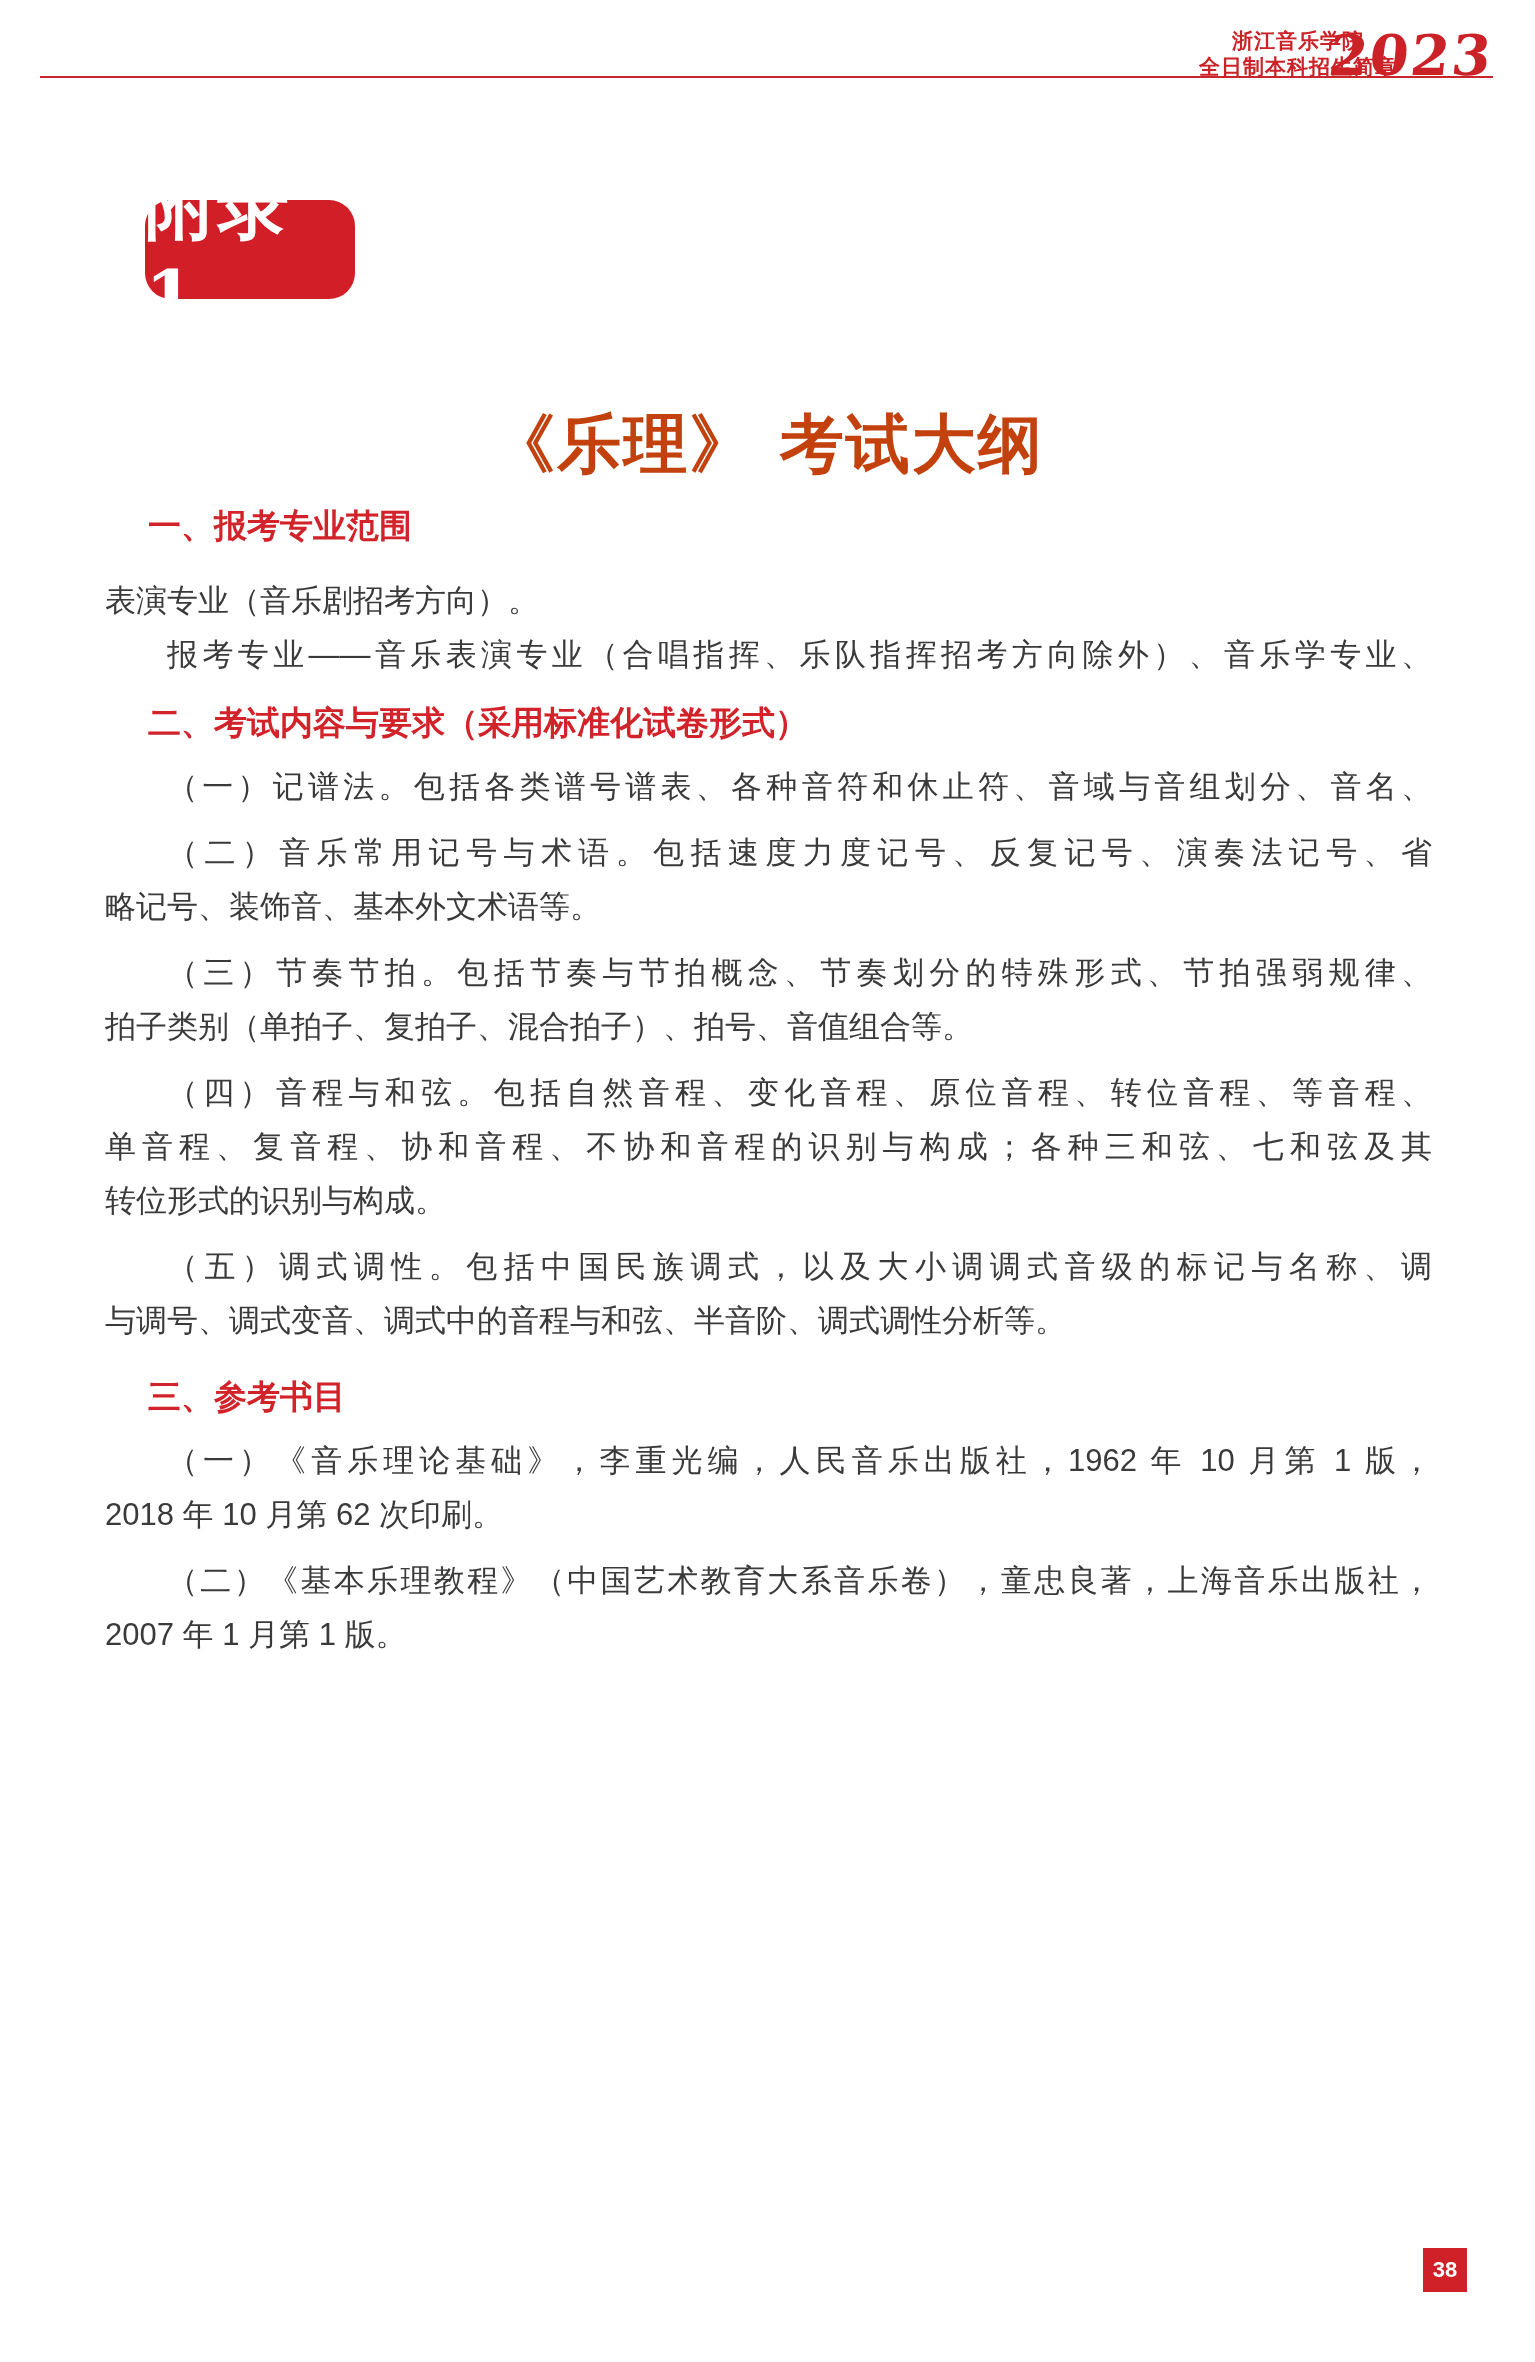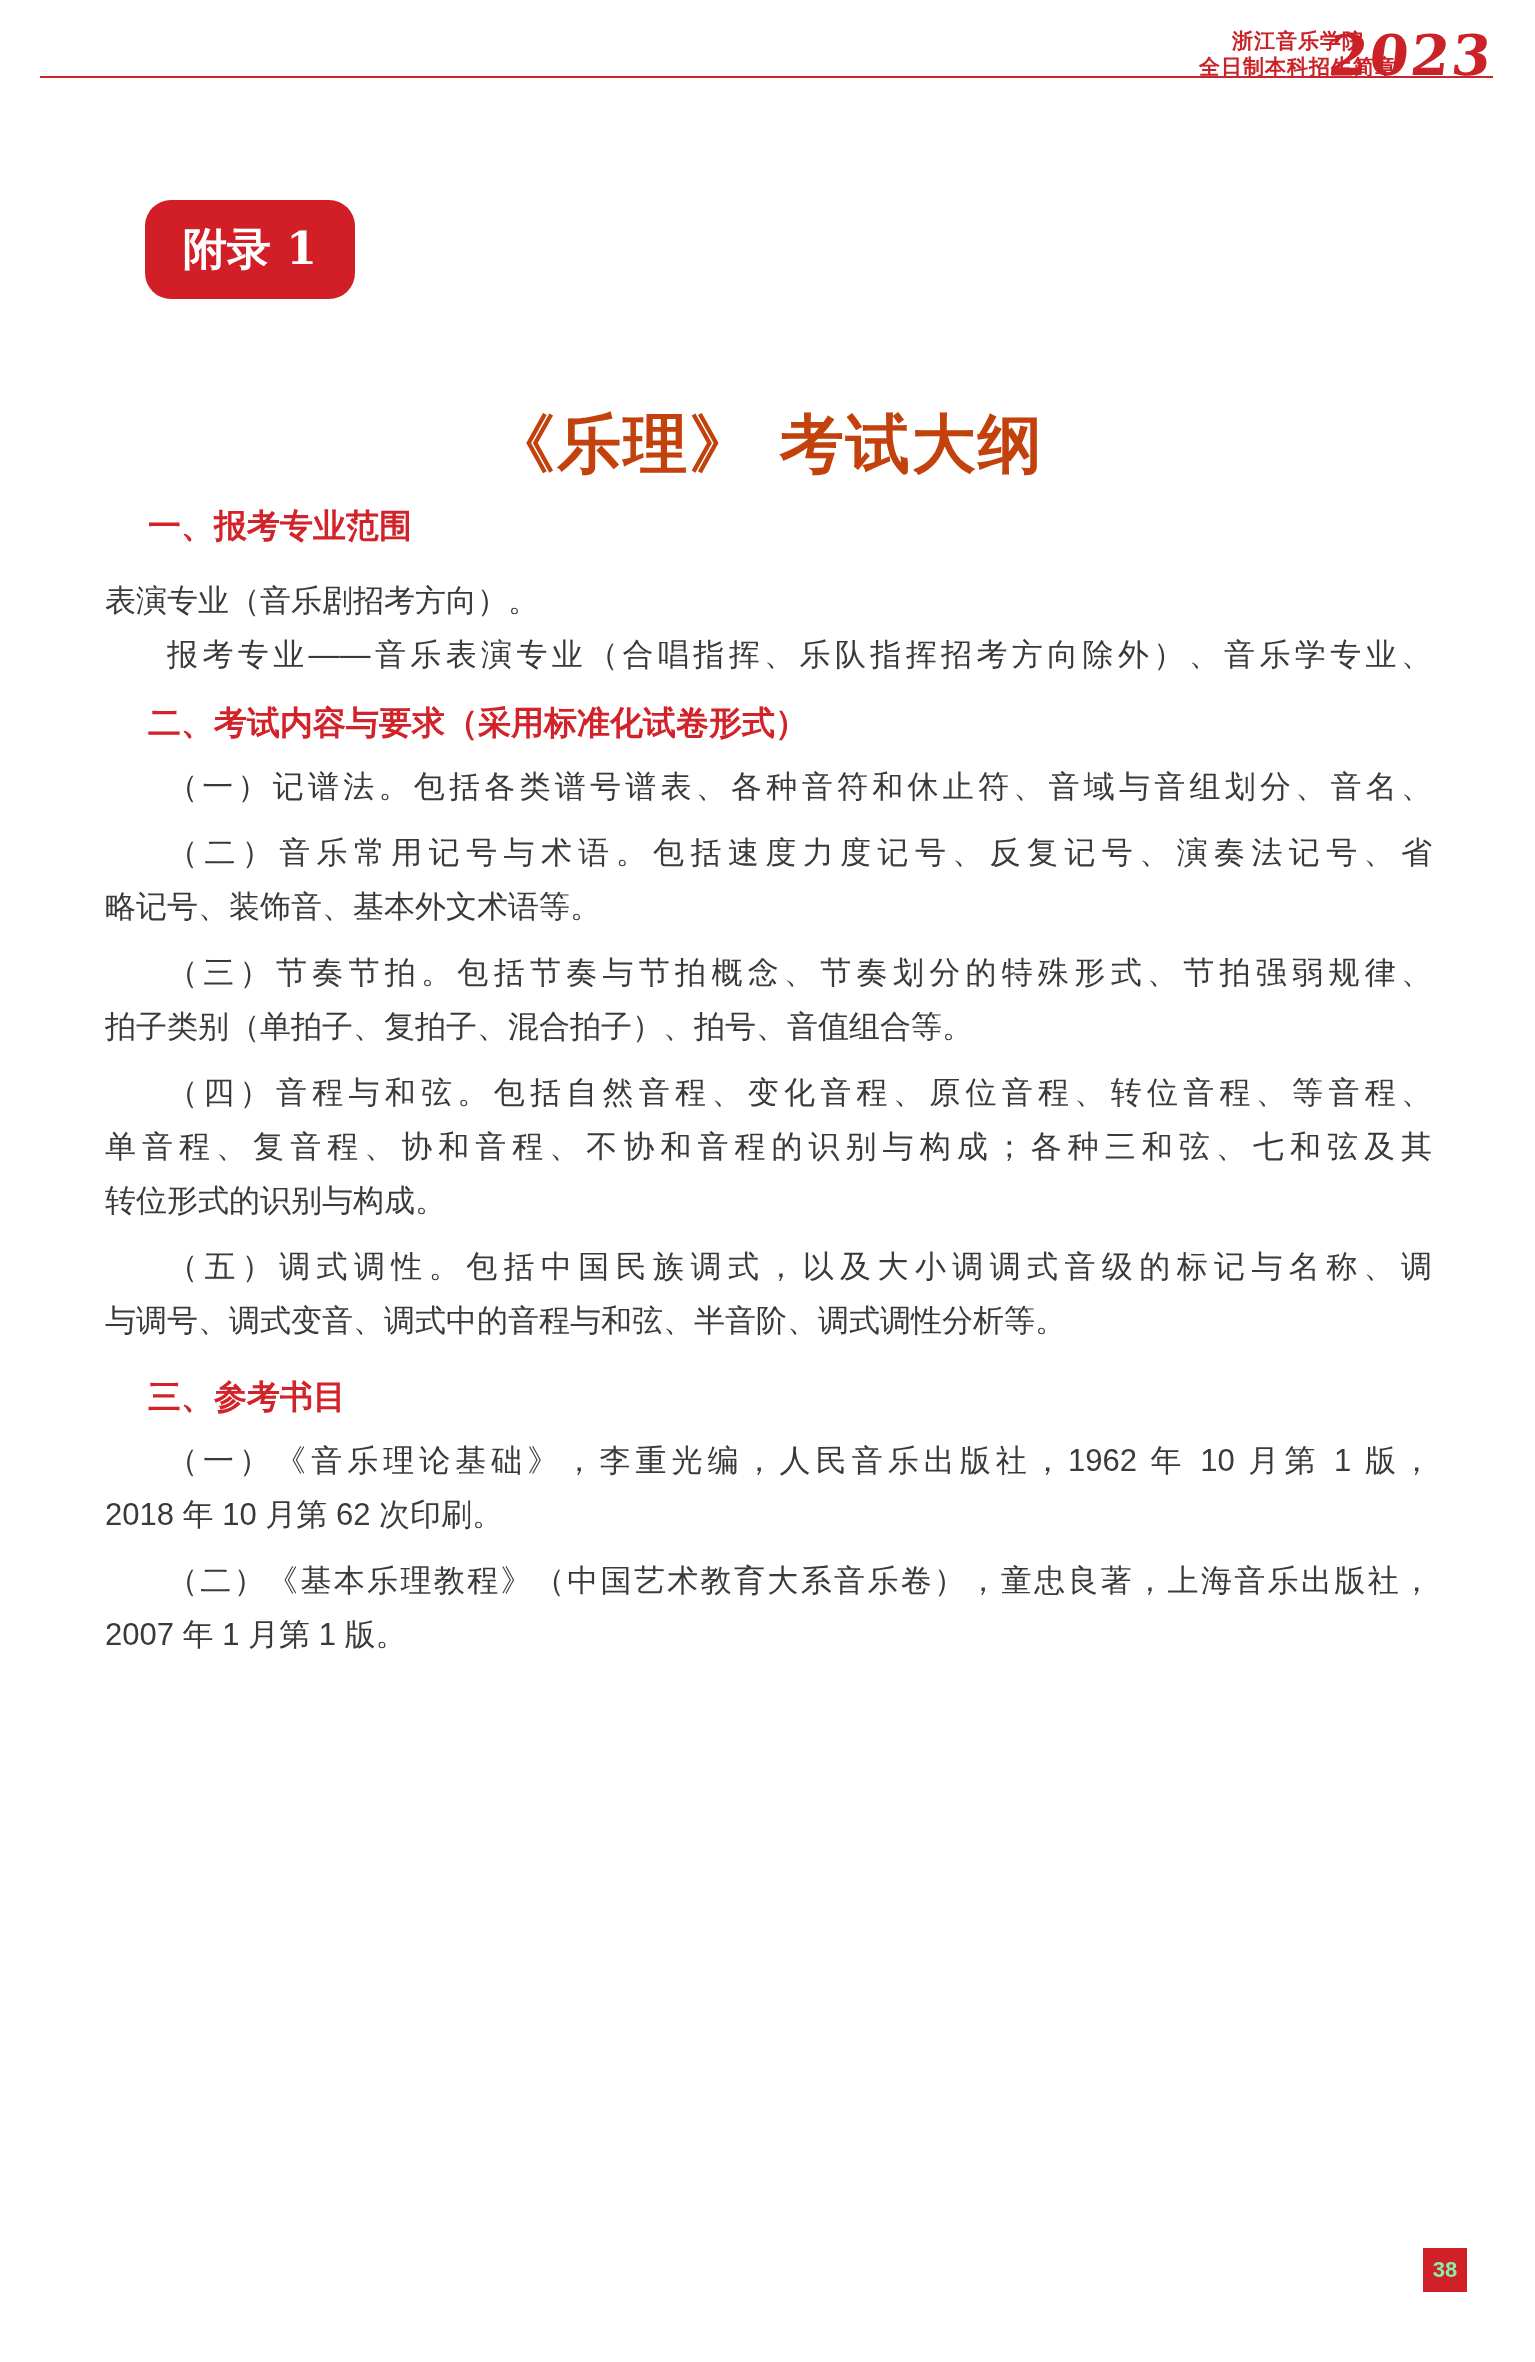--- a/index.html
+++ b/index.html
@@ -35,21 +35,21 @@
 
   
   .appendix-badge {
     position: absolute; left: 145px; top: 200px;
     width: 210px; height: 99px;
     background: #d21f27;
     border-radius: 26px;
     display: flex; align-items: center; justify-content: center;
     color: #ffffff;
     font-family: "DejaVu Serif", "Liberation Serif", serif;
-    font-size: 44px; font-weight: 700;
+    font-size: 72px; font-weight: 700;
   }
 
   
   .doc-title {
     position: absolute; top: 358px; left: 0; width: 100%;
     text-align: center;
     color: #c2410c;
     font-family: "DejaVu Serif", "Liberation Serif", serif;
     font-size: 64px; font-weight: 700;
     line-height: 86px;
@@ -80,21 +80,21 @@
     white-space: nowrap;
   }
   .pline.first { text-indent: 2em; }
   .pline.last { text-align-last: auto; white-space: normal; }
 
   
   .page-number {
     position: absolute; left: 1423px; top: 2248px;
     width: 44px; height: 44px;
     background: #cf2127;
-    color: #86efac;
+    color: #ffffff;
     font-size: 22px; font-weight: 700;
     display: flex; align-items: center; justify-content: center;
   }
 </style>
 </head>
 <body>
 
 <div class="page">
 
   <div class="header-text">

